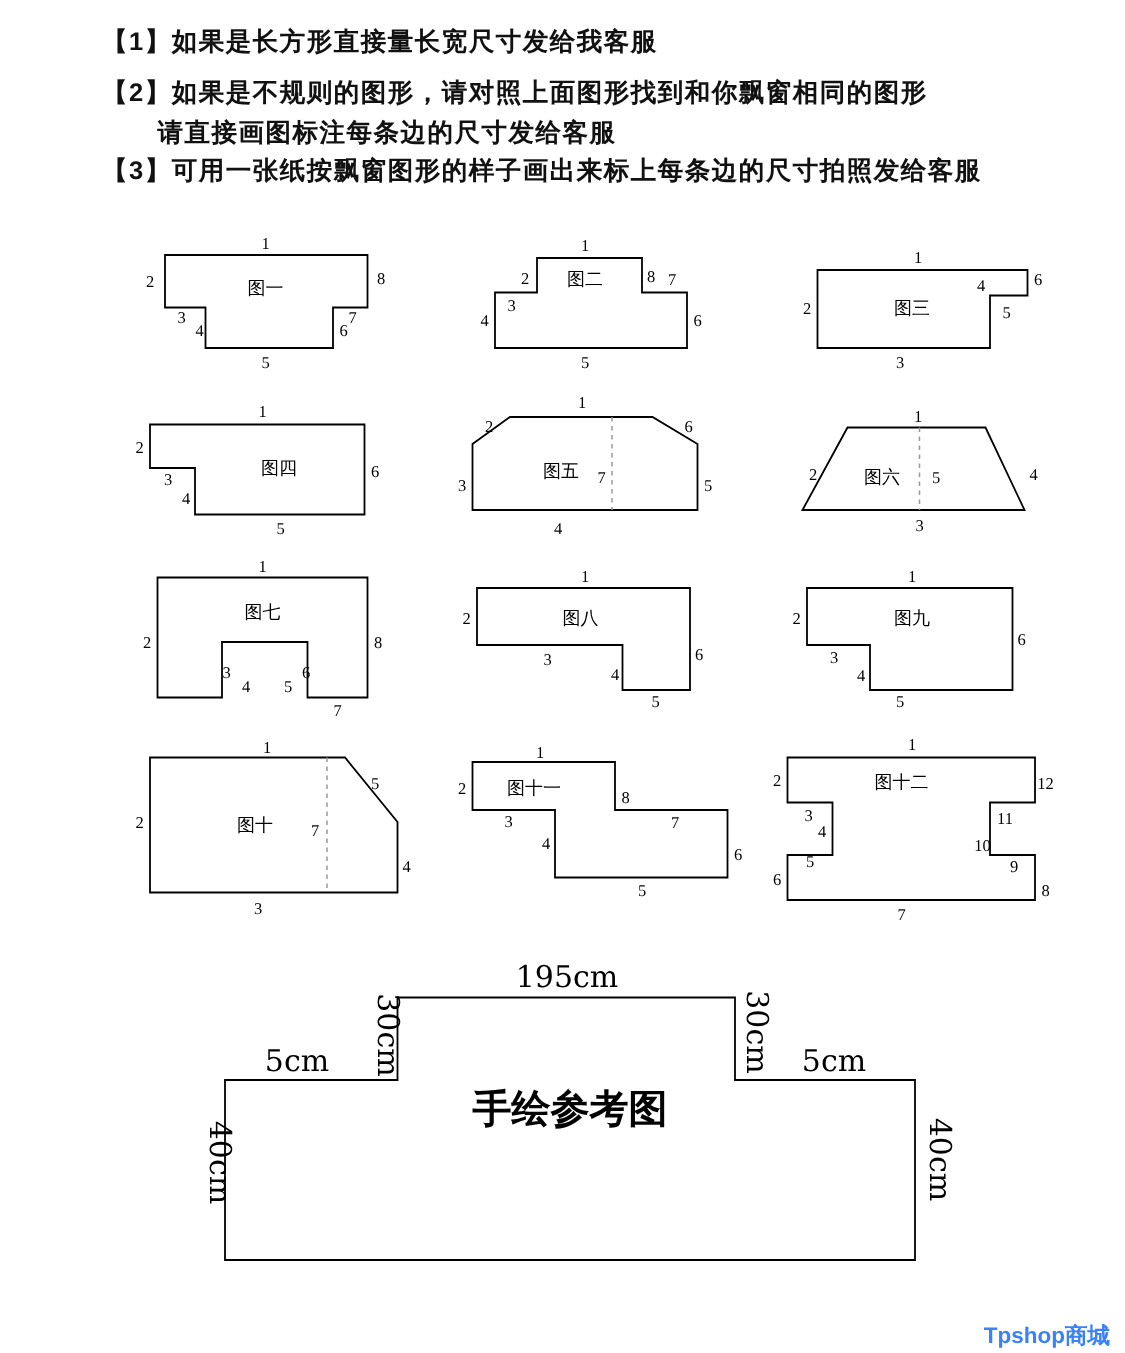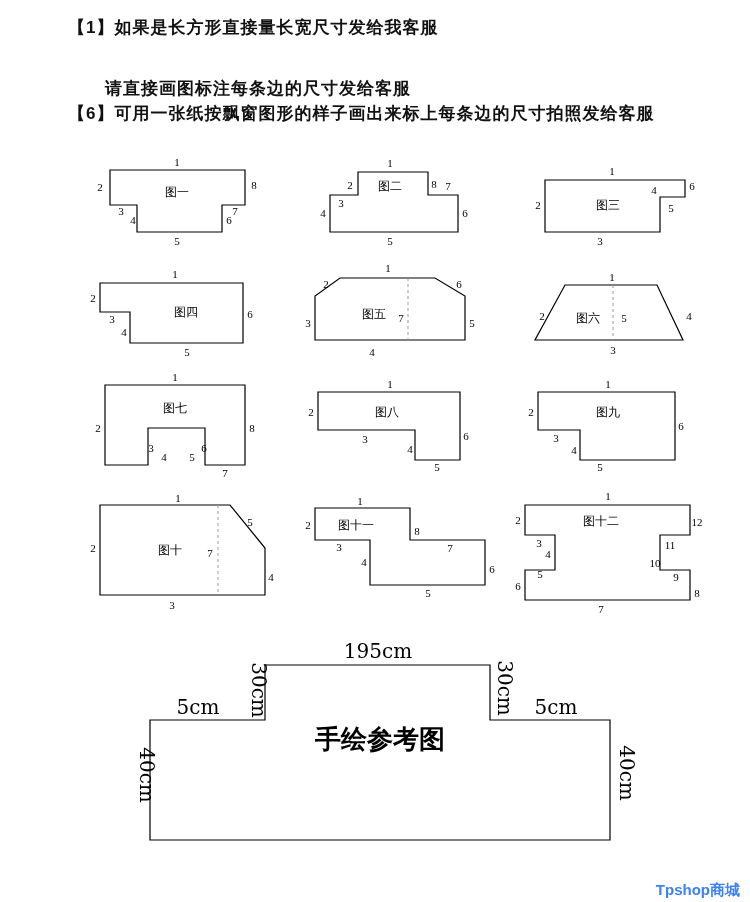--- a/index.html
+++ b/index.html
@@ -22,22 +22,23 @@
           color:#ffffff;font-size:15px;font-weight:700;display:flex;align-items:center;
           justify-content:center;white-space:nowrap;}
   .brand{position:absolute;right:10px;top:881px;color:#3b82f6;font-size:15px;font-weight:700;}
 </style>
 </head>
 <body>
 
 <div id="page">
 
   <div class="instr" id="line1">【1】如果是长方形直接量长宽尺寸发给我客服</div>
+  <div class="instr" id="line2">【2】如果是不规则的图形，请对照上面图形找到和你飘窗相同的图形</div>
   <div class="instr" id="line3">请直接画图标注每条边的尺寸发给客服</div>
-  <div class="instr" id="line4">【6】可用一张纸按飘窗图形的样子画出来标上每条边的尺寸拍照发给客服</div>
+  <div class="instr" id="line4">【3】可用一张纸按飘窗图形的样子画出来标上每条边的尺寸拍照发给客服</div>
 
   <svg id="svg-art" width="750" height="902" viewBox="0 0 750 902">
 
     <g>
       <polygon class="shape" points="110,170 245,170 245,205 222,205 222,232 137,232 137,205 110,205"></polygon>
       <text class="fig-name" x="177" y="196">图一</text>
       <text x="177" y="166">1</text>
       <text x="100" y="191">2</text>
       <text x="121" y="215">3</text>
       <text x="133" y="224">4</text>

